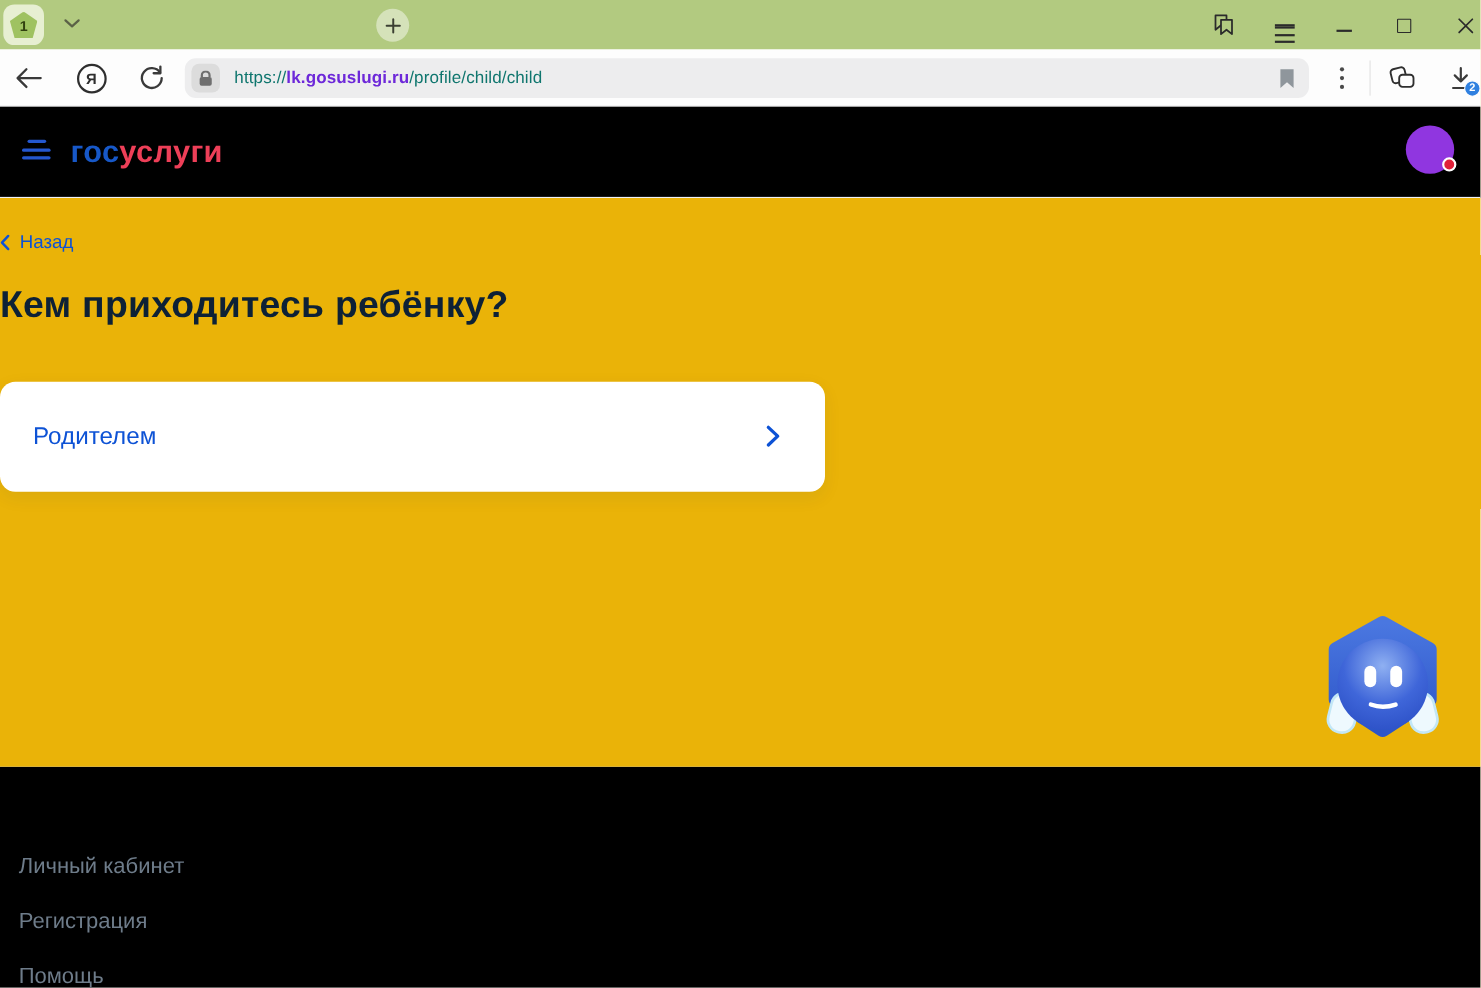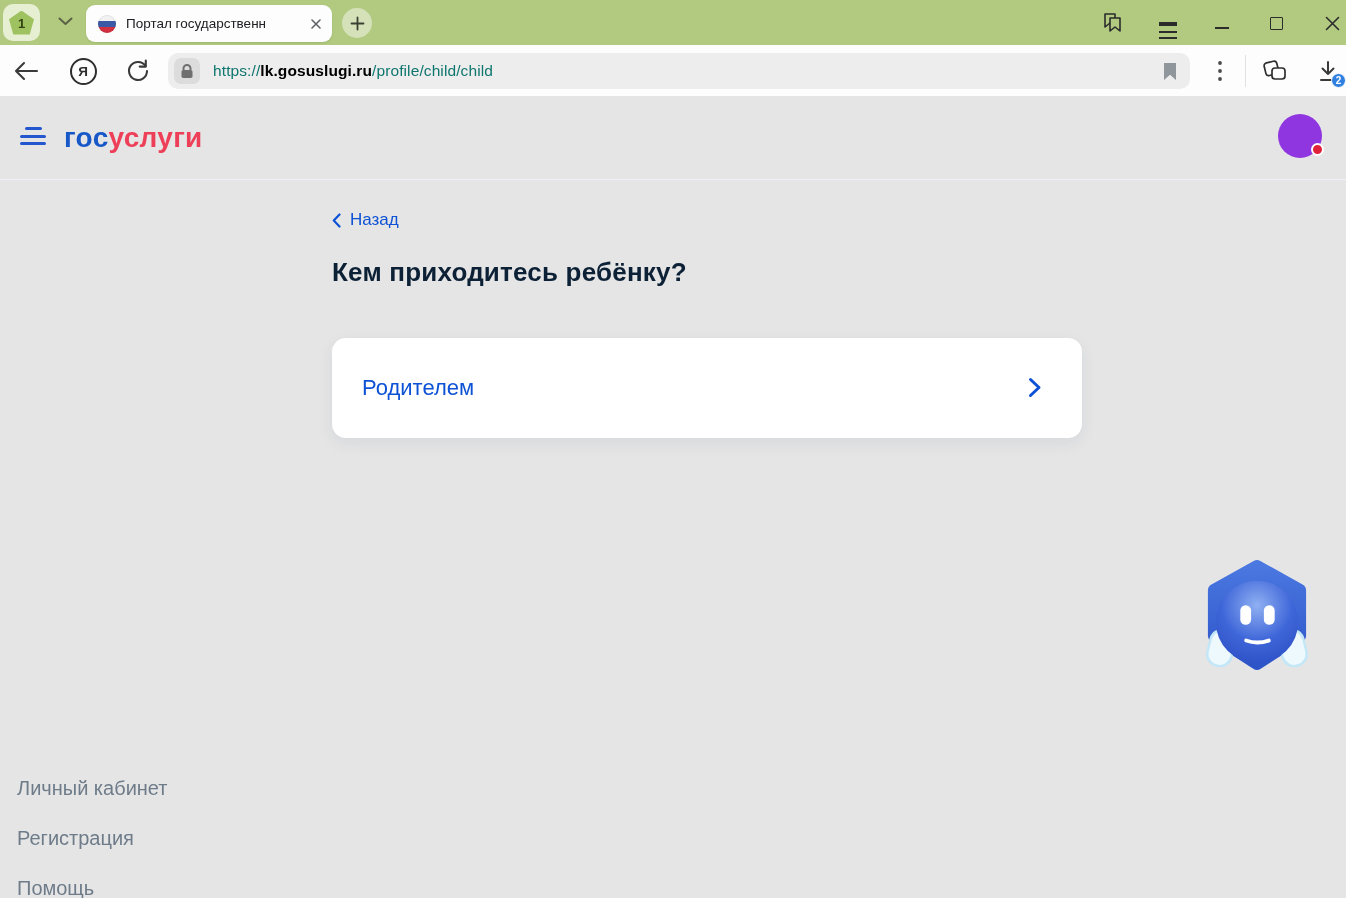--- a/index.html
+++ b/index.html
@@ -41,88 +41,79 @@
     display:flex; align-items:center; justify-content:center; }
   .i-back { left:12px; } .i-ya { left:69px; } .i-refresh { left:124px; }
   .ya-circle { width:27px; height:27px; border:2px solid #2e2e2e; border-radius:50%;
     display:flex; align-items:center; justify-content:center; font-size:13.5px; font-weight:bold; color:#2e2e2e; }
   .address-bar { position:absolute; left:168px; top:8px; width:1022px; height:36px;
     background:#ededee; border-radius:10px; display:flex; align-items:center; }
   .lock-chip { width:26px; height:26px; margin-left:6px; background:#dcdcdc; border-radius:7px;
     display:flex; align-items:center; justify-content:center; }
   .url { margin-left:13px; font-size:15.5px; letter-spacing:.1px; white-space:nowrap; }
   .url .dim { color:#0f766e; }
-  .url .dom { color:#000000; font-weight:bold; }
+  .url .dom { color:#6d28d9; font-weight:bold; }
   .ab-bookmark { margin-left:auto; margin-right:12px; display:flex; }
   .i-kebab { left:1206px; } .i-ext { left:1260px; } .i-dl { left:1314px; }
   .tb-divider { position:absolute; left:1245px; top:10px; width:1px; height:32px; background:#e2e2e2; }
   .dl-badge { position:absolute; right:-4px; bottom:-3px; min-width:15px; height:15px; border-radius:8px;
     background:#2f80e0; color:#fff; font-size:10px; font-weight:bold;
     display:flex; align-items:center; justify-content:center; border:1.5px solid #fdfdfd; }
 
   
-  .site-header { position:relative; height:83px; background:#e5e5e5; border-bottom:1px solid #eef0f6; }
+  .site-header { position:relative; height:83px; background:#000000; border-bottom:1px solid #eef0f6; }
   .burger { position:absolute; left:20px; top:30px; cursor:pointer; }
   .burger div { height:3px; border-radius:2px; background:#2457cf; margin-bottom:4.5px; }
   .burger .l1 { width:17px; margin-left:5px; }
   .burger .l2,.burger .l3 { width:26px; }
   .logo { position:absolute; left:64px; top:0; height:100%; display:flex; align-items:center;
     font-size:28px; font-weight:800; letter-spacing:.3px; cursor:pointer; }
   .logo .lb { color:#1758c8; } .logo .lr { color:#ee3f58; }
   .avatar { position:absolute; left:1278px; top:17px; width:44px; height:44px;
     border-radius:50%; background:#9036e0; cursor:pointer; }
   .avatar .dot { position:absolute; right:-2px; bottom:2px; width:13px; height:13px;
     border-radius:50%; background:#e0213a; border:2px solid #fff; }
 
   
-  .content { position:relative; height:517px; background:#e5e5e5; padding-left:332px; }
+  .content { position:relative; height:517px; background:#eab308; }
   .back-link { display:inline-flex; align-items:center; gap:9px; margin-top:30px;
     font-size:17px; color:#0d52d5; cursor:pointer; text-decoration:none; }
-  .page-title { margin-top:25px; font-size:26px; font-weight:bold; color:#0d2136; letter-spacing:.2px; }
+  .page-title { margin-top:25px; font-size:34px; font-weight:bold; color:#0d2136; letter-spacing:.2px; }
   .card { width:750px; height:100px; background:#fff; border-radius:14px; margin-top:30px;
     box-shadow:0 5px 16px rgba(30,50,100,.07); display:flex; align-items:center;
     padding:0 40px 0 30px; cursor:pointer; }
   .card:first-of-type { margin-top:50px; }
   .card .lbl { font-size:22px; color:#0d52d5; }
   .card .chev { margin-left:auto; display:flex; }
 
   
   .robot { position:absolute; left:1203px; top:377px; width:108px; height:116px; cursor:pointer; }
 
   
-  .footer { height:201px; background:#e5e5e5; padding:80px 0 0 17px; }
+  .footer { height:201px; background:#000000; padding:80px 0 0 17px; }
   .footer a { display:block; width:max-content; font-size:20px; color:#6e7c8a;
     text-decoration:none; margin-bottom:27px; cursor:pointer; }
 
   svg { display:block; }
 </style>
 </head>
 <body>
 
 <div class="tabstrip">
   <div class="tab-counter">
     <div class="pent">
       <span>1</span>
     </div>
   </div>
   <div class="tabs-chevron">
     <svg width="15" height="9" viewBox="0 0 15 9">
         <polyline points="1.5,1.5 7.5,7 13.5,1.5" fill="none" stroke="#5b6147" stroke-width="2" stroke-linecap="round" stroke-linejoin="round"></polyline>
       </svg>
   </div>
 
-  <div class="tab">
-    <div class="favicon"></div>
-    <span class="tab-title">Портал государственн</span>
-    <span class="tab-close">
-      <svg width="14" height="14" viewBox="0 0 14 14">
-          <path d="M3 3 L11 11 M11 3 L3 11" stroke="#5f6368" stroke-width="1.6" stroke-linecap="round"></path>
-        </svg>
-    </span>
-  </div>
 
   <div class="new-tab">
     <svg width="15" height="15" viewBox="0 0 15 15">
         <path d="M7.5 1.5 V13.5 M1.5 7.5 H13.5" stroke="#3c4033" stroke-width="1.8" stroke-linecap="round"></path>
       </svg>
   </div>
 
   <div class="winbtn b-panels">
     <svg width="24" height="22" viewBox="0 0 24 22">
       <path d="M5 2 h10 v13 l-5 -4 l-5 4 z" fill="none" stroke="#2b2b2b" stroke-width="1.6" stroke-linejoin="round"></path>

